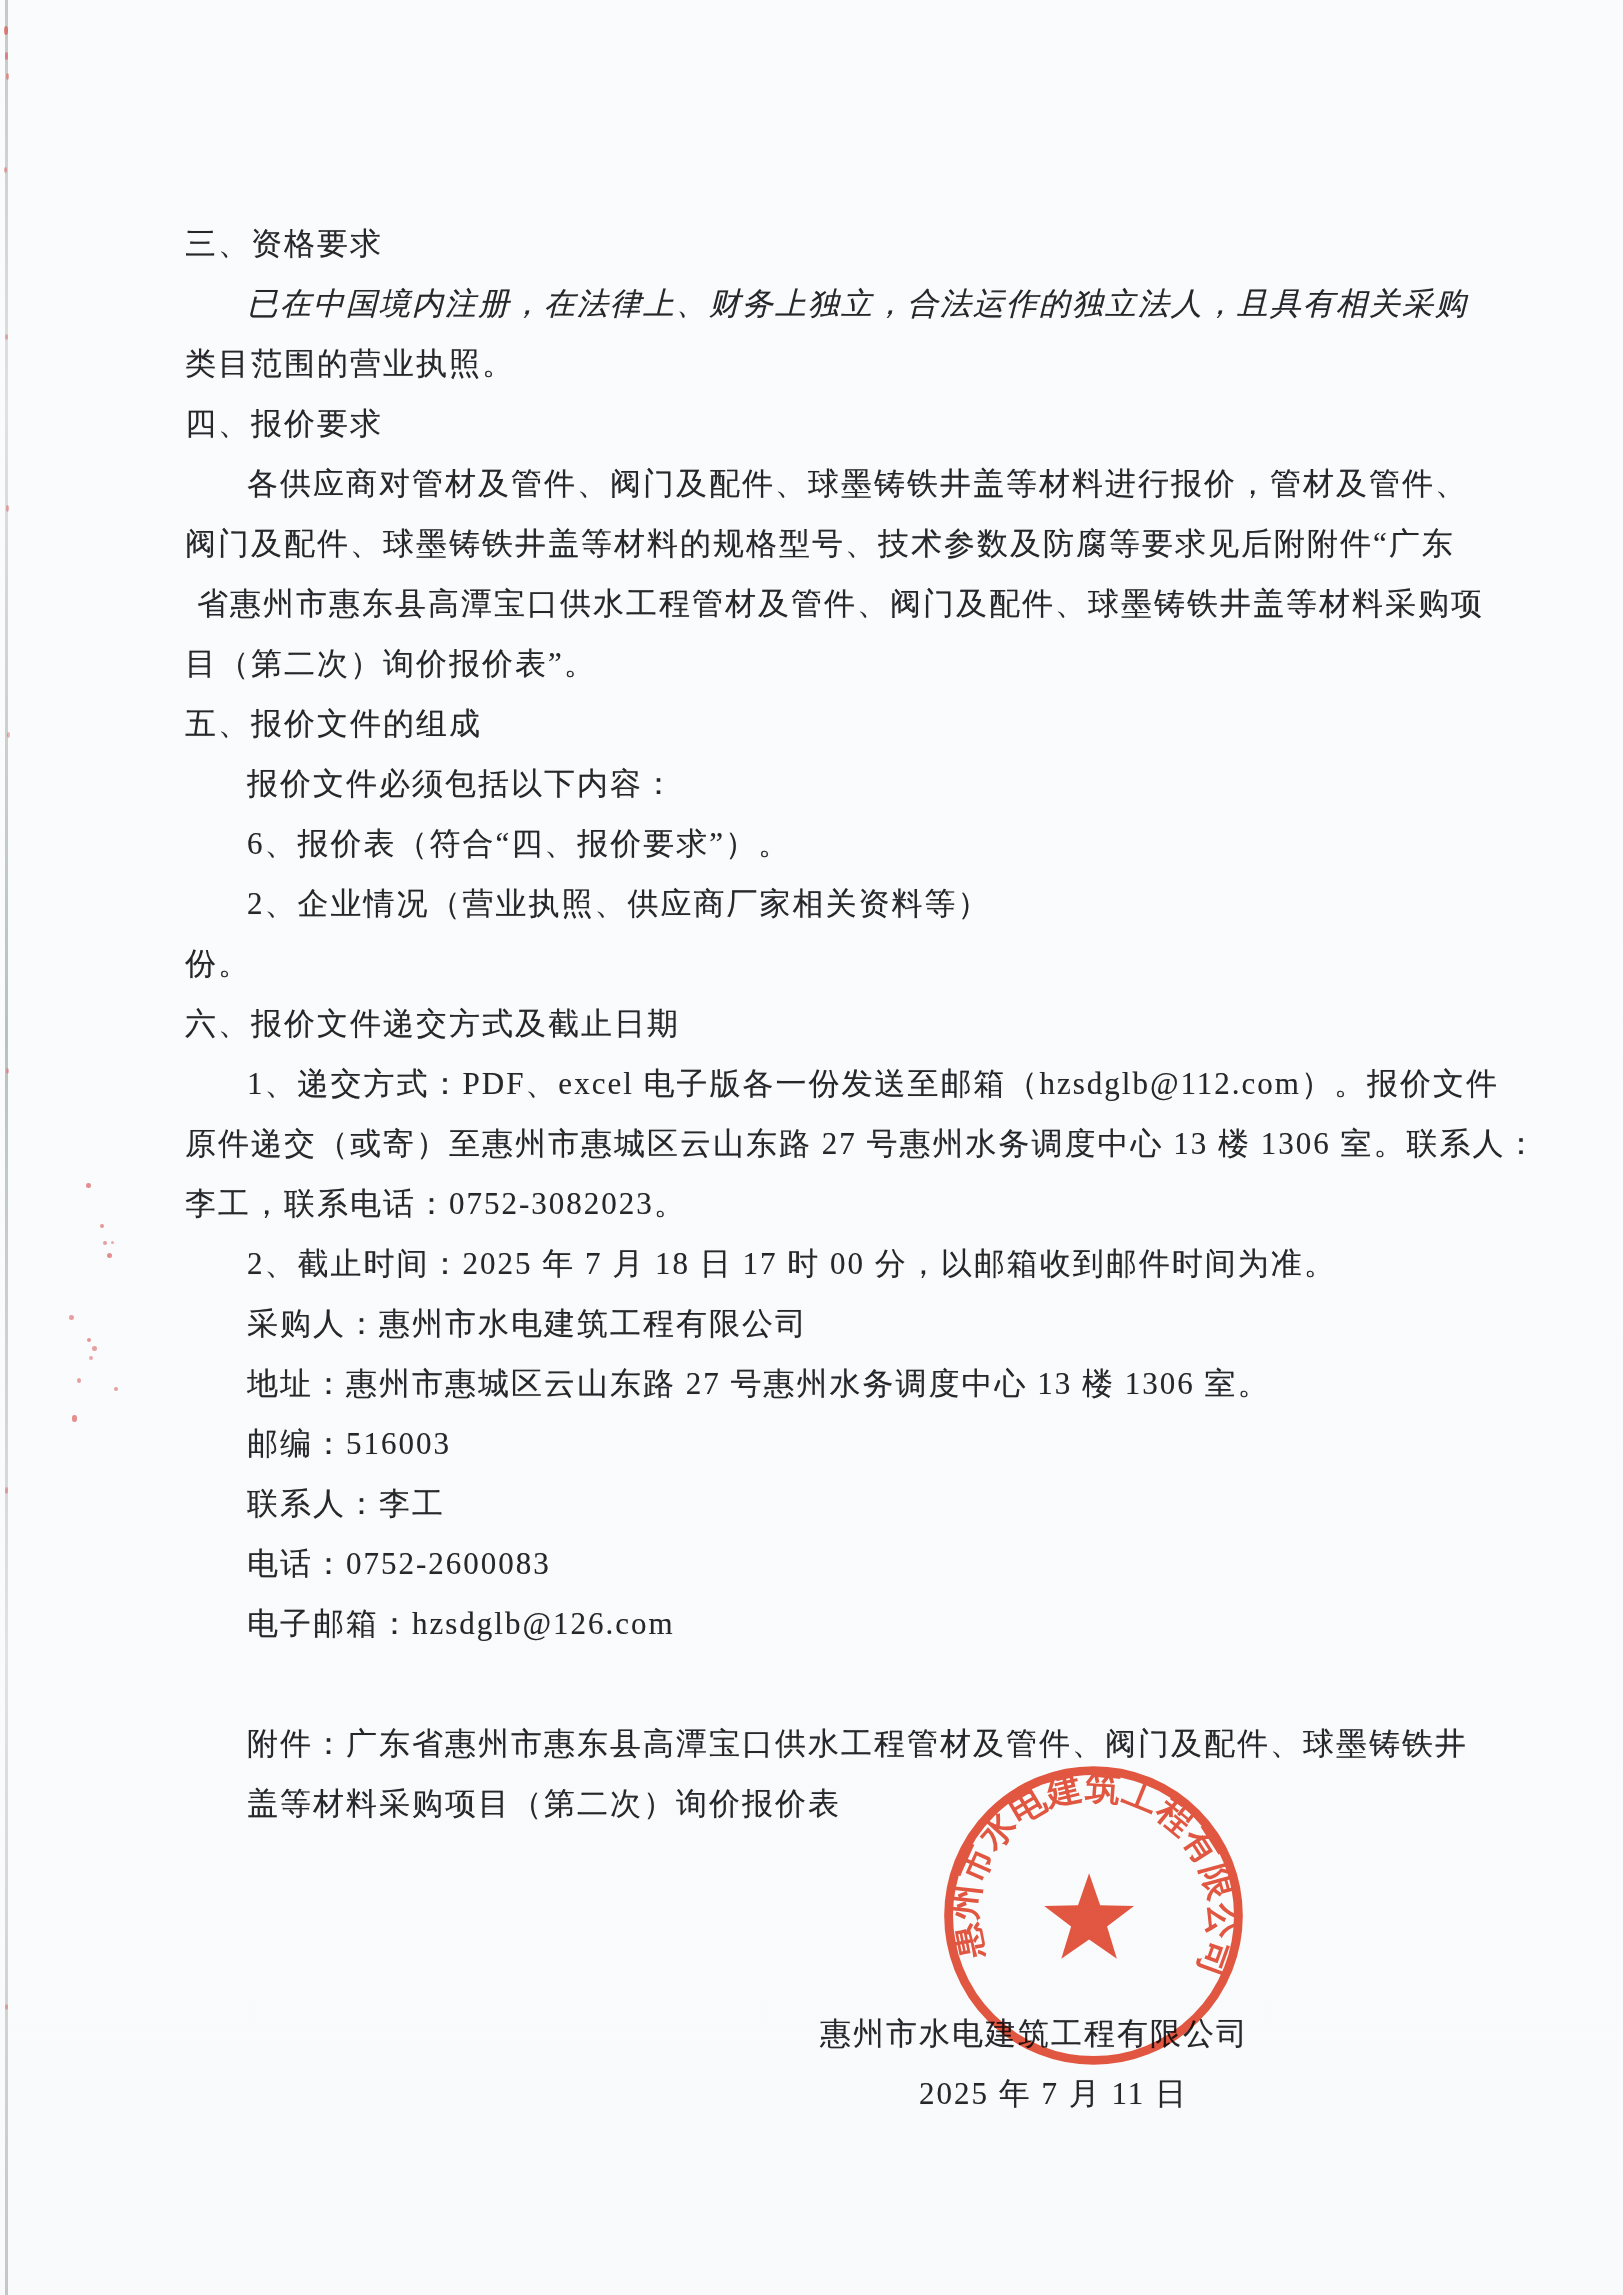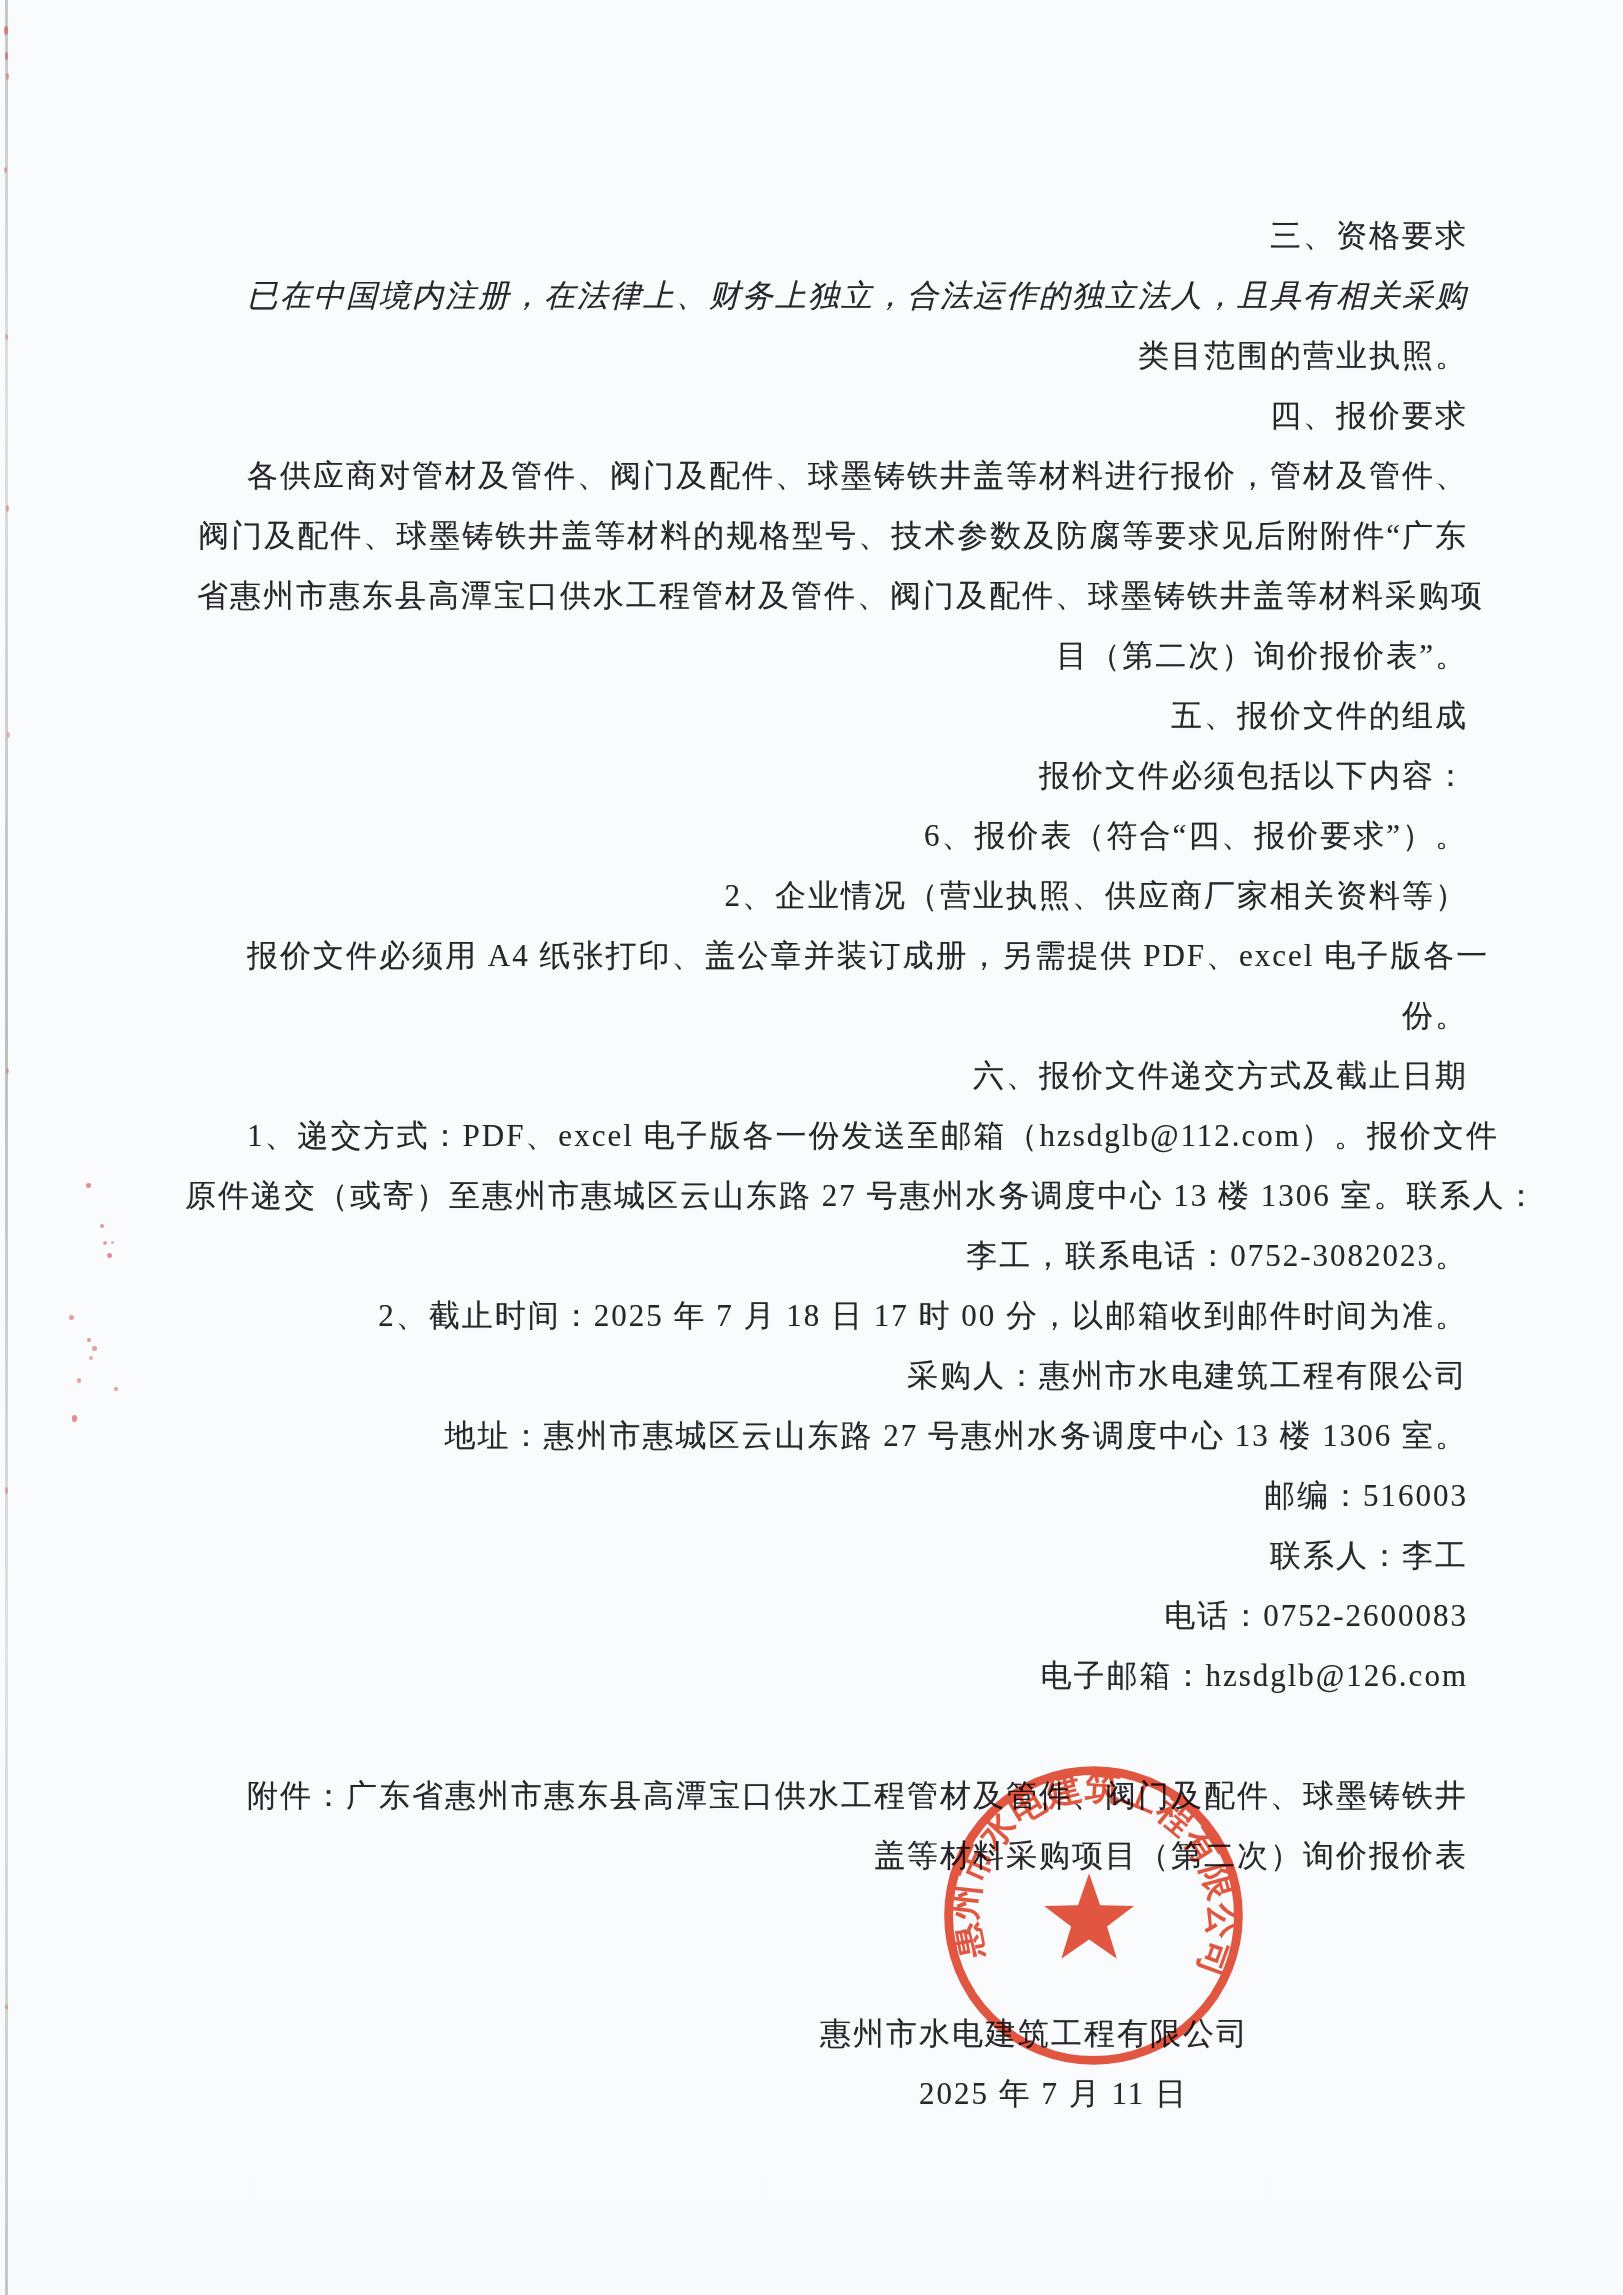--- a/index.html
+++ b/index.html
@@ -13,23 +13,22 @@
   
   .scan-edge{
     position:absolute;left:5.2px;top:0;width:2.6px;height:2295px;
     background:linear-gradient(180deg,
       rgba(150,160,150,.55) 0%,rgba(170,180,172,.35) 18%,
       rgba(130,145,135,.55) 45%,rgba(165,175,168,.30) 72%,
       rgba(140,152,142,.5) 100%);
   }
   .speck{position:absolute;border-radius:50%;display:block;}
   .doc-body{
-    position:absolute;left:185px;top:206px;width:1283px;
+    position:absolute;left:185px;top:214px;width:1283px;
     color:#26262b;
-    text-align:right;
   }
   .doc-line{
     height:60px;line-height:60px;
     font-size:31px;letter-spacing:2px;
     white-space:nowrap;
     color:#26262b;
     text-shadow:0 0 0.7px rgba(40,40,45,.35);
   }
   .sig-line{
     position:absolute;height:60px;line-height:60px;
@@ -82,21 +81,20 @@
       <div class="doc-line" style="padding-left: 0px; height: 60px; line-height: 60px;">类目范围的营业执照。</div>
       <div class="doc-line" style="padding-left: 0px; height: 60px; line-height: 60px;">四、报价要求</div>
       <div class="doc-line" style="padding-left: 62px; height: 60px; line-height: 60px;">各供应商对管材及管件、阀门及配件、球墨铸铁井盖等材料进行报价，管材及管件、</div>
       <div class="doc-line" style="padding-left: 0px; height: 60px; line-height: 60px;">阀门及配件、球墨铸铁井盖等材料的规格型号、技术参数及防腐等要求见后附附件“广东</div>
       <div class="doc-line" style="padding-left: 0px; height: 60px; line-height: 60px; margin-left: 12px;">省惠州市惠东县高潭宝口供水工程管材及管件、阀门及配件、球墨铸铁井盖等材料采购项</div>
       <div class="doc-line" style="padding-left: 0px; height: 60px; line-height: 60px;">目（第二次）询价报价表”。</div>
       <div class="doc-line" style="padding-left: 0px; height: 60px; line-height: 60px; font-family: Liberation Serif, serif;">五、报价文件的组成</div>
       <div class="doc-line" style="padding-left: 62px; height: 60px; line-height: 60px;">报价文件必须包括以下内容：</div>
       <div class="doc-line" style="padding-left: 62px; height: 60px; line-height: 60px;">6、报价表（符合“四、报价要求”）。</div>
       <div class="doc-line" style="padding-left: 62px; height: 60px; line-height: 60px;">2、企业情况（营业执照、供应商厂家相关资料等）</div>
-      <div class="doc-line" style="padding-left: 62px; height: 60px; line-height: 60px;">报价文件必须用 A4 纸张打印、盖公章并装订成册，另需提供 PDF、excel 电子版各一</div>
       <div class="doc-line" style="padding-left: 0px; height: 60px; line-height: 60px;">份。</div>
       <div class="doc-line" style="padding-left: 0px; height: 60px; line-height: 60px;">六、报价文件递交方式及截止日期</div>
       <div class="doc-line" style="padding-left: 62px; height: 60px; line-height: 60px;">1、递交方式：PDF、excel 电子版各一份发送至邮箱（hzsdglb@112.com）。报价文件</div>
       <div class="doc-line" style="padding-left: 0px; height: 60px; line-height: 60px;">原件递交（或寄）至惠州市惠城区云山东路 27 号惠州水务调度中心 13 楼 1306 室。联系人：</div>
       <div class="doc-line" style="padding-left: 0px; height: 60px; line-height: 60px;">李工，联系电话：0752-3082023。</div>
       <div class="doc-line" style="padding-left: 62px; height: 60px; line-height: 60px;">2、截止时间：2025 年 7 月 18 日 17 时 00 分，以邮箱收到邮件时间为准。</div>
       <div class="doc-line" style="padding-left: 62px; height: 60px; line-height: 60px;">采购人：惠州市水电建筑工程有限公司</div>
       <div class="doc-line" style="padding-left: 62px; height: 60px; line-height: 60px;">地址：惠州市惠城区云山东路 27 号惠州水务调度中心 13 楼 1306 室。</div>
       <div class="doc-line" style="padding-left: 62px; height: 60px; line-height: 60px;">邮编：516003</div>
       <div class="doc-line" style="padding-left: 62px; height: 60px; line-height: 60px;">联系人：李工</div>

